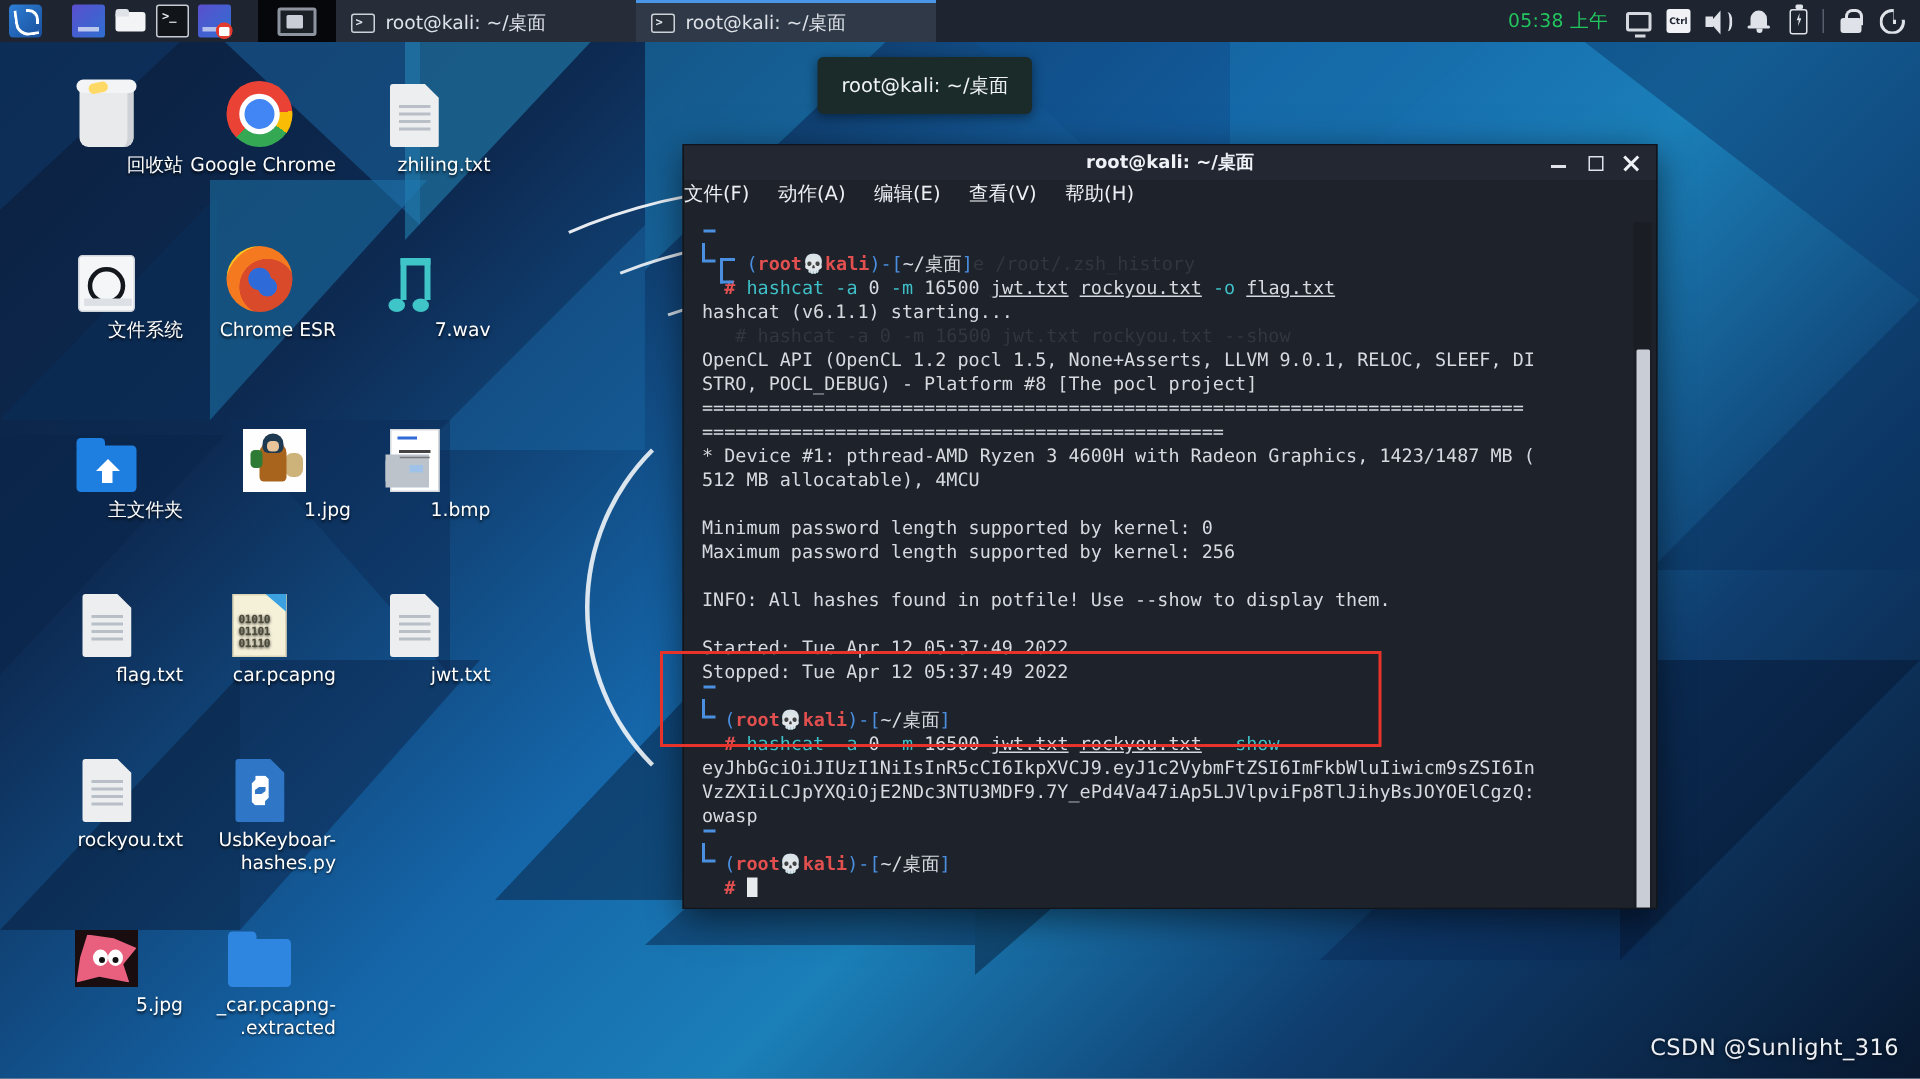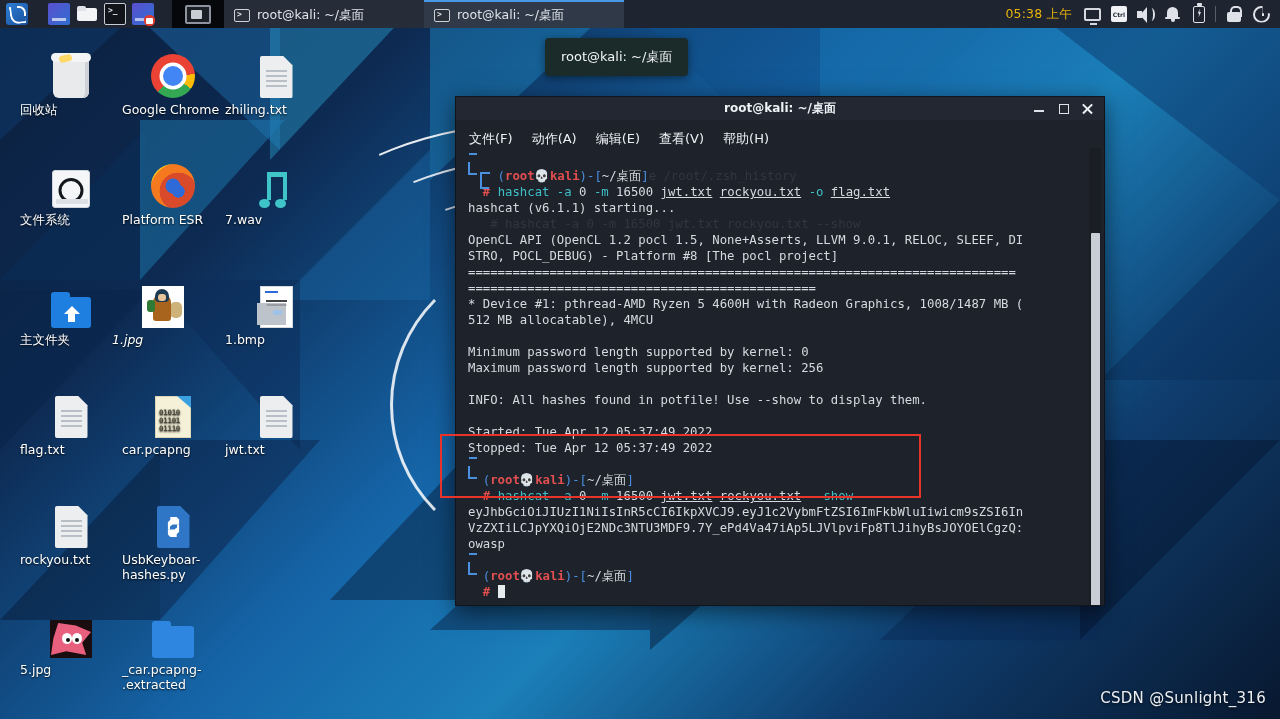--- a/index.html
+++ b/index.html
@@ -82,21 +82,21 @@
     border-top: 2px solid transparent;
     background: #262d39;
   }
   .task.active { background: #2f3947; border-top-color: #4a97e8; }
   .task-ico { width:16px;height:13px;border:1.5px solid #cdd2d9;border-radius:2px;background:#2b313a;position:relative;flex:none;}
   .task-ico::after{content:">";position:absolute;left:2px;top:0px;font:700 8px "DejaVu Sans Mono",monospace;color:#dfe3e9;}
   .task-label{white-space:nowrap;overflow:hidden;text-overflow:ellipsis;}
 
   #panel-spacer{flex:1;background:#1e2430;}
   #tray { display:flex; align-items:center; gap:10px; padding-right: 10px; }
-  #clock { font-size:12.5px; color:#eab308; margin-right:2px; letter-spacing:.2px;}
+  #clock { font-size:12.5px; color:#22c55e; margin-right:2px; letter-spacing:.2px;}
   .tray-ico{width:17px;height:17px;position:relative;display:inline-block;}
 
   .ti-display{border:2px solid #d5d9df;border-radius:2px;width:17px;height:13px;}
   .ti-display::after{content:"";position:absolute;left:4px;top:13px;width:7px;height:2px;background:#d5d9df;}
   .ti-ctrl{background:#f0f2f5;border-radius:2px;width:16px;height:16px;}
   .ti-ctrl span{position:absolute;inset:0;display:flex;align-items:center;justify-content:center;font:700 6px "DejaVu Sans",sans-serif;color:#1e2430;}
   .ti-vol::before{content:"";position:absolute;left:0;top:5px;width:5px;height:7px;background:#dfe3e9;}
   .ti-vol::after{content:"";position:absolute;left:3px;top:1px;border-style:solid;border-width:8px 7px 8px 0;border-color:transparent #dfe3e9 transparent transparent;}
   .vol-wave{position:absolute;right:-1px;top:2px;width:7px;height:13px;border-right:2px solid #dfe3e9;border-radius:0 50% 50% 0/0 50% 50% 0;}
   .ti-bell::before{content:"";position:absolute;left:3px;top:1px;width:11px;height:11px;border-radius:6px 6px 0 0;background:#dfe3e9;}
@@ -109,21 +109,21 @@
   .ti-lock::before{content:"";position:absolute;left:1px;top:6px;width:14px;height:10px;background:#dfe3e9;border-radius:2px;}
   .ti-lock::after{content:"";position:absolute;left:4px;top:0px;width:8px;height:9px;border:2.2px solid #dfe3e9;border-bottom:none;border-radius:5px 5px 0 0;}
   .ti-logout{width:17px;height:17px;border:2.1px solid #dfe3e9;border-radius:50%;
     clip-path: polygon(0 0, 55% 0, 55% 45%, 100% 45%, 100% 100%, 0 100%);}
   .ti-logout::after{content:"";position:absolute;left:7px;top:-2px;width:2.2px;height:10px;background:#dfe3e9;}
   .tray-sep{width:1px;height:16px;background:#565e6c;}
 
   
   #desktop-icons { position:absolute; top:30px; left:0; width:280px; height:680px; z-index:5; }
   .dicon {
-    position:absolute; width:102px; text-align:left;
+    position:absolute; width:102px; text-align:right;
     color:#ffffff; font-size:12.5px; line-height:15px;
     text-shadow: 0 1px 2px rgba(0,0,0,.85);
   }
   .dicon .glyph { height:50px; display:flex; align-items:flex-end; justify-content:center; margin-bottom:4px;}
   .dicon .lbl { display:block; }
 
   .g-trash{width:36px;height:40px;background:#e8eaec;border-radius:3px 3px 6px 6px;position:relative;
     box-shadow: inset -6px 0 0 -2px #cfd3d7;}
   .g-trash::before{content:"";position:absolute;left:-2px;top:-5px;width:40px;height:9px;background:#f2f4f6;border-radius:5px;}
   .g-trash::after{content:"";position:absolute;left:6px;top:-3px;width:13px;height:7px;background:#ffd966;border-radius:4px;transform:rotate(-12deg);}
@@ -221,22 +221,22 @@
     font-size:12px; font-weight:700; color:#eef1f5;
   }
   #win-btns { margin-left:auto; display:flex; gap:11px; padding-right:10px; z-index:2; }
   .wb { width:13px;height:13px;position:relative;cursor:default; }
   .wb-min::after{content:"";position:absolute;left:1px;bottom:3px;width:10px;height:1.6px;background:#dfe3e9;}
   .wb-max::after{content:"";position:absolute;left:2px;top:2px;width:8px;height:8px;border:1.7px solid #dfe3e9;}
   .wb-close::before,.wb-close::after{content:"";position:absolute;left:0px;top:5.5px;width:13px;height:1.8px;background:#eef1f5;}
   .wb-close::before{transform:rotate(45deg);} .wb-close::after{transform:rotate(-45deg);}
 
   #menubar {
-    height:28px; background:#1e222a; display:flex; align-items:flex-end;
-    padding-left:13px; gap:19px; flex:none;
+    height:28px; background:#1e222a; display:flex; align-items:flex-start;
+    gap:19px; flex:none;
   }
   .menu-item { font-size:13px; color:#eceff3; }
 
   #term-body {
     flex:1; position:relative; background:#1e222a; overflow:hidden;
     padding: 4px 0 0 0;
   }
   #term-text {
     font-family:"DejaVu Sans Mono","Liberation Mono",monospace;
     font-size:12.3px; line-height:16px;
@@ -389,21 +389,21 @@
     <div class="glyph">
         <div class="g-fs"></div>
       </div>
     <span class="lbl">文件系统</span>
   </div>
 
   <div class="dicon" style="left:122px;top:128px;">
     <div class="glyph">
         <div class="g-ff"></div>
       </div>
-    <span class="lbl">Platform ESR</span>
+    <span class="lbl">Chrome ESR</span>
   </div>
 
   <div class="dicon" style="left:225px;top:128px;">
     <div class="glyph">
         <div class="g-wav">
           <span class="wav-n1"></span>
           <span class="wav-n2"></span>
         </div>
       </div>
     <span class="lbl">7.wav</span>
@@ -411,21 +411,21 @@
 
   <div class="dicon" style="left:20px;top:248px;">
     <div class="glyph">
         <div class="g-home">
           <span class="home-door"></span>
         </div>
       </div>
     <span class="lbl">主文件夹</span>
   </div>
 
-  <div class="dicon" style="left:112px;top:248px;font-style:italic;">
+  <div class="dicon" style="left:132px;top:248px;">
     <div class="glyph">
       <div class="g-img1">
           <span class="gi-sack"></span>
           <span class="gi-body"></span>
           <span class="gi-arm"></span>
           <span class="gi-head"></span>
           <span class="gi-face"></span>
         </div>
     </div>
     <span class="lbl">1.jpg</span>
@@ -530,21 +530,21 @@
 
     <div id="term-text">
 <span class="prompt-wrap"><span class="pbar-v"></span><span class="pbar1"></span><span class="pbar2"></span></span><span class="ghost">  </span><span class="c-blue">  (</span><span class="c-red">root</span><span class="c-white">💀</span><span class="c-red">kali</span><span class="c-blue">)-[</span><span class="c-white">~/桌面</span><span class="c-blue">]</span><span class="ghost">e /root/.zsh_history</span>
 <span class="c-blue">  </span><span class="c-red">#</span> <span class="c-cyan">hashcat</span> <span class="c-cyan">-a</span> <span class="c-white">0</span> <span class="c-cyan">-m</span> <span class="c-white">16500</span> <span class="c-ul">jwt.txt</span> <span class="c-ul">rockyou.txt</span> <span class="c-cyan">-o</span> <span class="c-ul">flag.txt</span>
 <span>hashcat (v6.1.1) starting...</span>
 <span class="ghost">   # hashcat -a 0 -m 16500 jwt.txt rockyou.txt --show</span>
 <span>OpenCL API (OpenCL 1.2 pocl 1.5, None+Asserts, LLVM 9.0.1, RELOC, SLEEF, DI</span>
 <span>STRO, POCL_DEBUG) - Platform #8 [The pocl project]</span>
 <span>==========================================================================</span>
 <span>===============================================</span>
-<span>* Device #1: pthread-AMD Ryzen 5 4600H with Radeon Graphics, 1008/1487 MB (</span>
+<span>* Device #1: pthread-AMD Ryzen 3 4600H with Radeon Graphics, 1423/1487 MB (</span>
 <span>512 MB allocatable), 4MCU</span>
 
 <span>Minimum password length supported by kernel: 0</span>
 <span>Maximum password length supported by kernel: 256</span>
 
 <span>INFO: All hashes found in potfile! Use --show to display them.</span>
 
 <span>Started: Tue Apr 12 05:37:49 2022</span>
 <span>Stopped: Tue Apr 12 05:37:49 2022</span>
 

